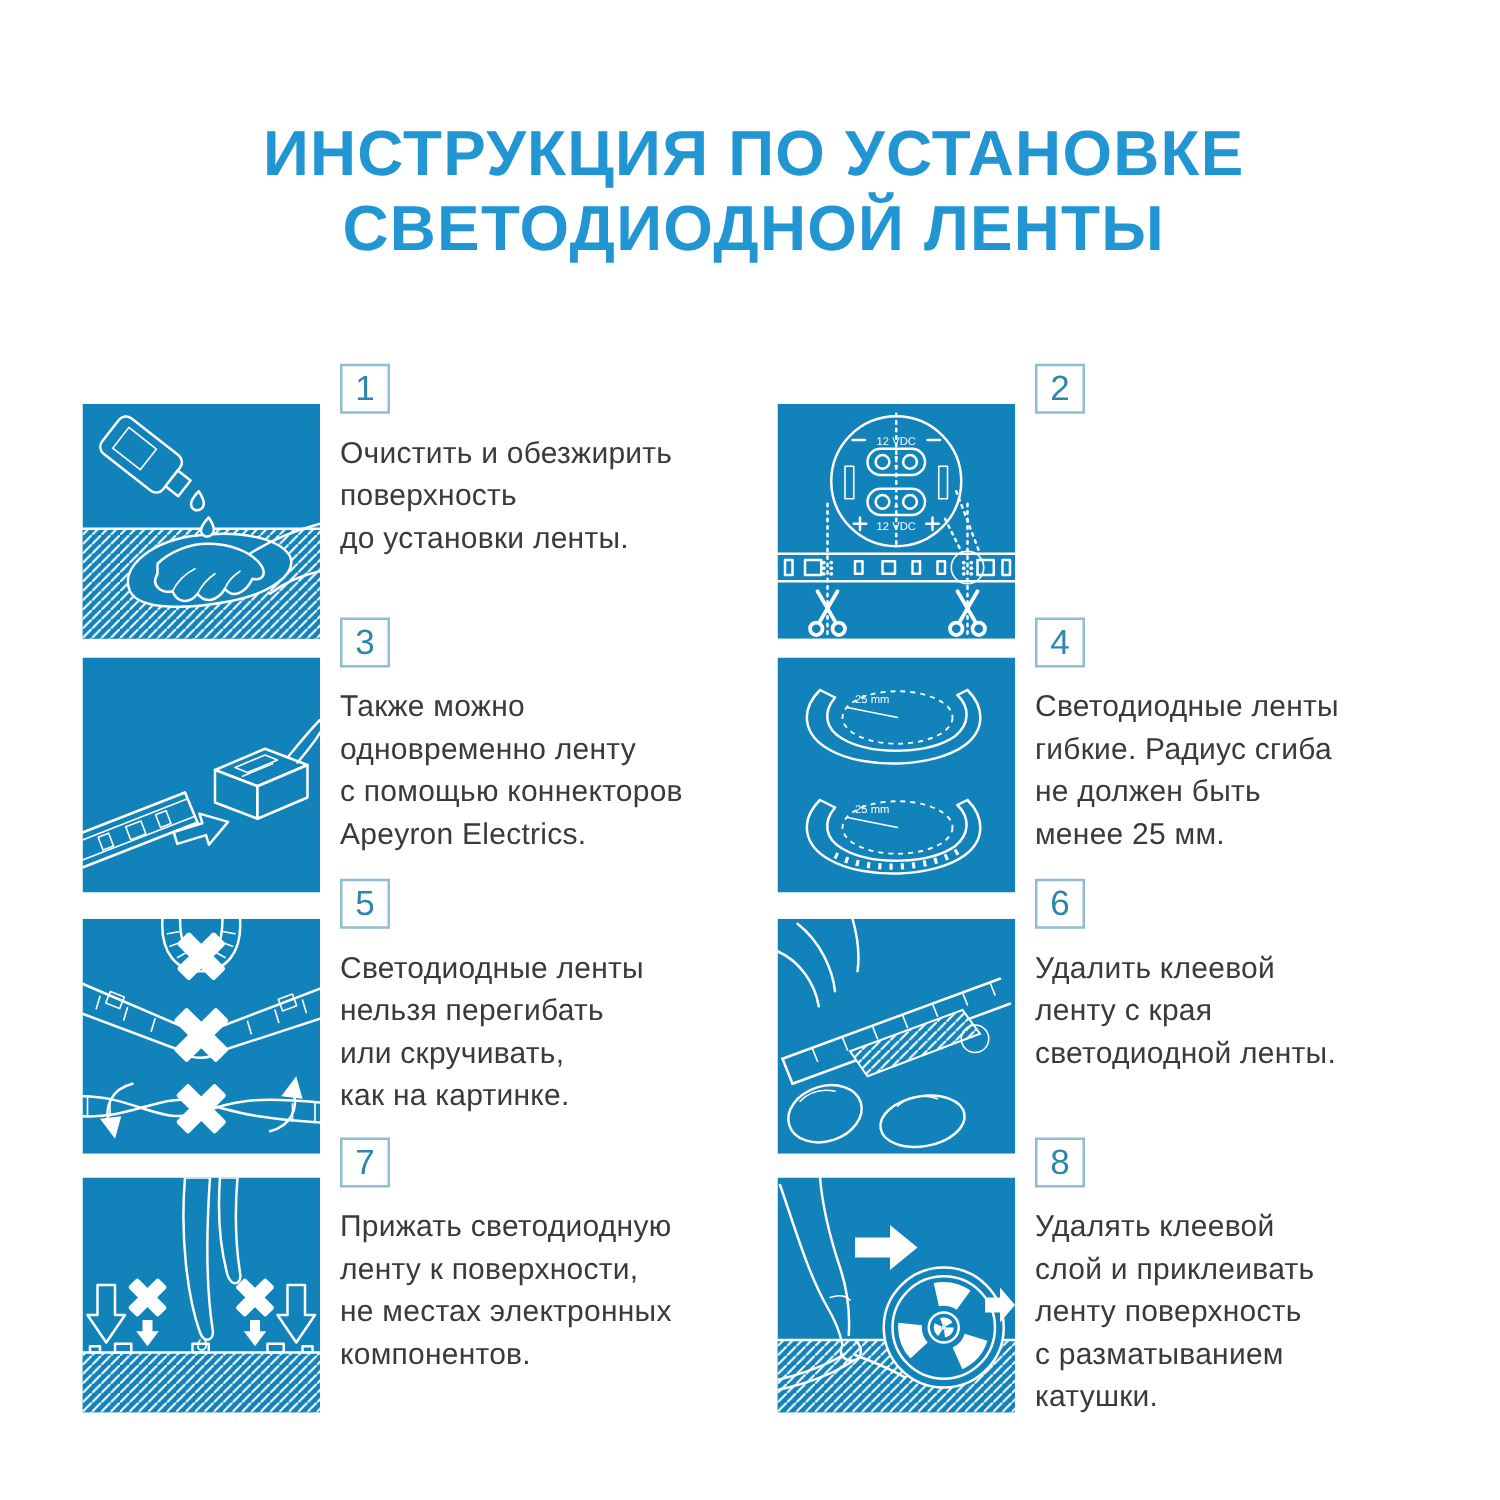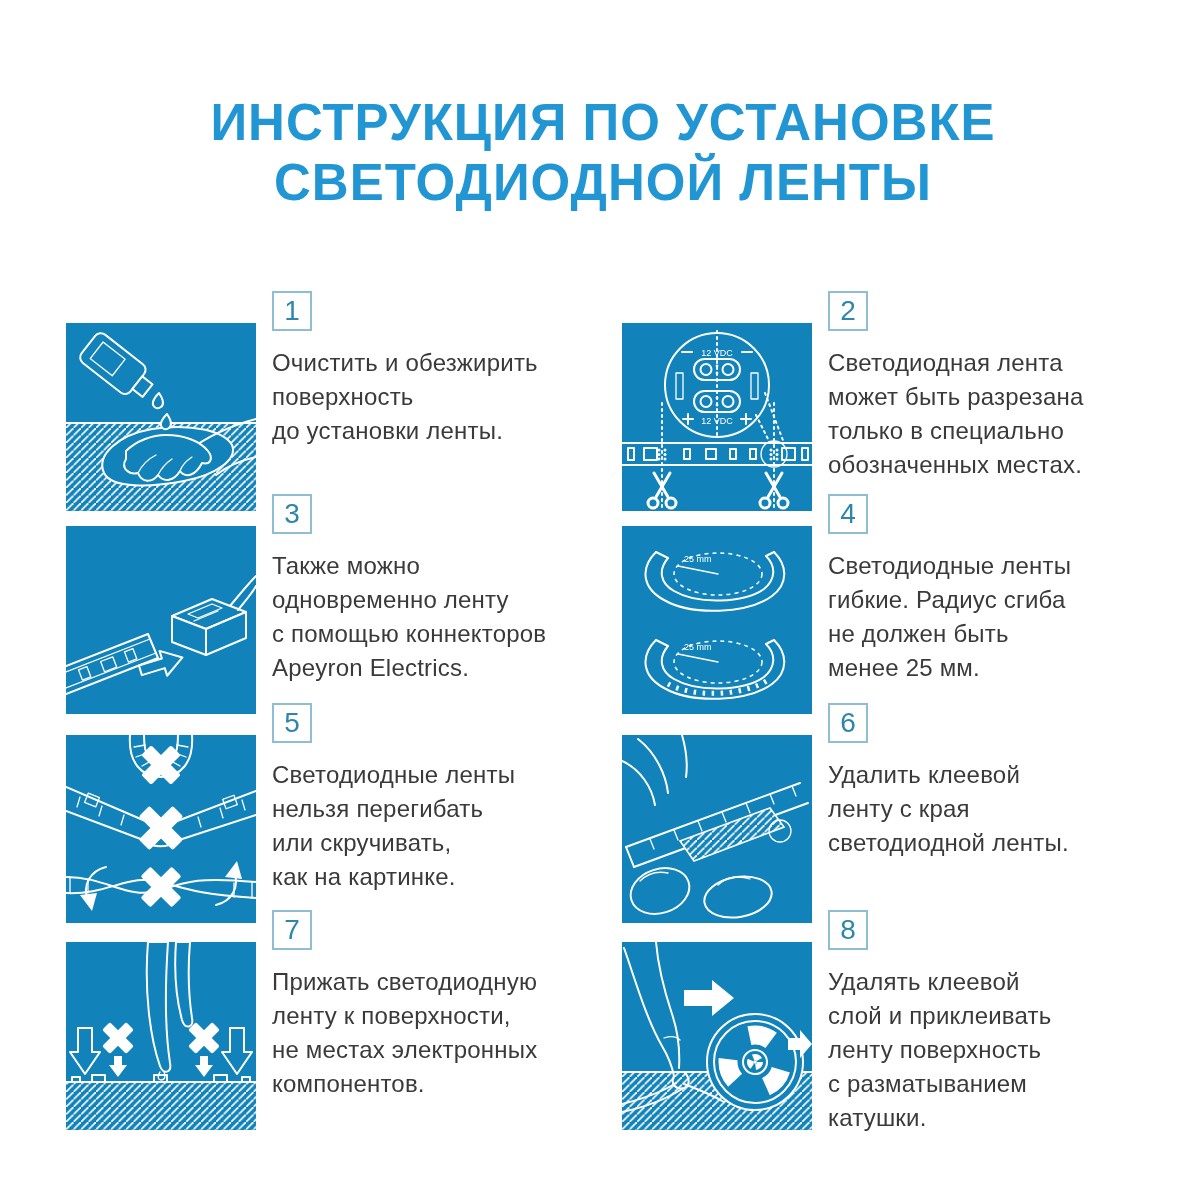--- a/index.html
+++ b/index.html
@@ -164,24 +164,20 @@
             <line x1="8" y1="150" x2="-6" y2="174"></line>
           <circle cx="-9" cy="180" r="5"></circle>
             <circle cx="9" cy="180" r="5"></circle>
         </g>
       </svg>
     </div>
     <div class="side">
       <div class="badge">
           <span>2</span>
         </div>
-      <p class="step-text">Светодиодная лента
-может быть разрезана
-только в специально
-обозначенных местах.</p>
     </div>
   </article>
 
   <article class="step" style="left:66px;top:494px">
     <div class="ill-wrap">
       <svg class="ill" viewBox="0 0 190 188">
         <rect class="bg" width="190" height="188"></rect>
         <g class="st">
           <path d="M0,140 L82,108"></path>
           <path d="M0,168 L92,132"></path>

